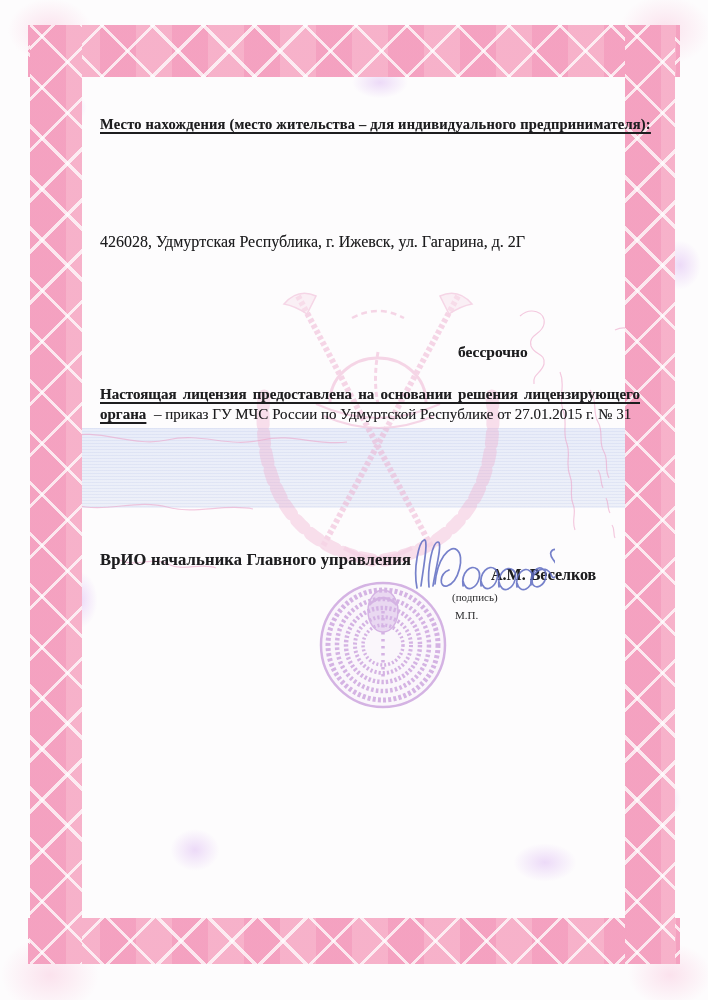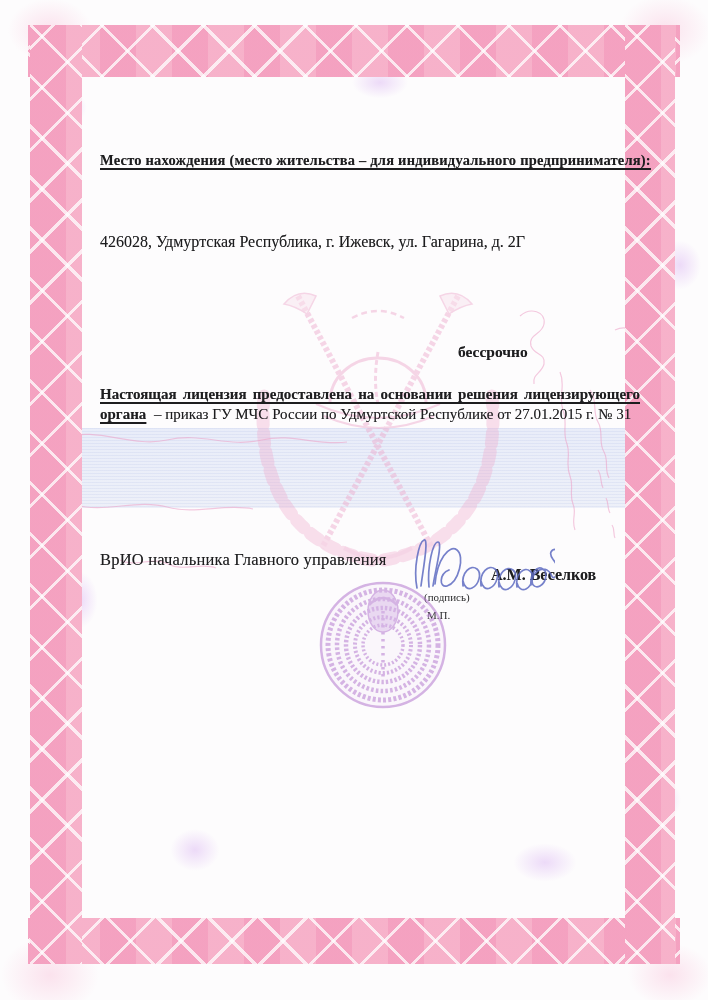--- a/index.html
+++ b/index.html
@@ -41,23 +41,23 @@
     white-space:nowrap;
   }
   .v{font-size:16px;}
   .basis{font-size:15px;line-height:20px;text-align:justify;}
   .basis .h2{
     font-weight:bold;text-decoration:underline;
     text-decoration-thickness:1.5px;text-underline-offset:3px;
   }
   .basis .rest{font-weight:normal;}
   .term-value{position:absolute;left:358px;top:0;font-weight:bold;font-size:15.5px;margin-top:20px;}
-  .sig-title{font-weight:normal;font-size:16.5px;line-height:22.5px;letter-spacing:.2px;}
+  .sig-title{font-weight:bold;font-size:16.5px;line-height:22.5px;letter-spacing:.2px;}
   .signer{position:absolute;left:491px;top:566px;font-weight:bold;font-size:16px;}
-  .cap{position:absolute;font-size:11px;color:#2b2b2d;}
+  .cap{position:absolute;font-size:11px;color:#2b2b2d;margin-left:28px;}
   .cap-sign{left:424px;top:591px;}
   .cap-seal{left:427px;top:609px;}
   .txt{text-shadow:0 0 .6px rgba(40,40,40,.45);}
 </style>
 </head>
 <body>
 
 <div class="page">
 
   <div class="wisp pinkwash" style="left:-10px;top:-15px;width:120px;height:90px;"></div>
@@ -102,21 +102,21 @@
       <path d="M344,548 q34,20 68,0" stroke-width="4"></path>
       <path d="M352,318 q26,-14 52,0" stroke-width="2.5" stroke-dasharray="6 4"></path>
     </g>
   </svg>
 
   <div class="band band-top"></div>
   <div class="band band-bottom"></div>
   <div class="band band-left"></div>
   <div class="band band-right"></div>
 
-  <div class="tb txt" style="top:115px;margin-top:36px;">
+  <div class="tb txt" style="top:115px;">
     <span class="h">Место нахождения (место жительства – для индивидуального предпринимателя):</span>
   </div>
 
   <div class="tb txt v" style="top:233px;">426028, Удмуртская Республика, г. Ижевск, ул. Гагарина, д. 2Г</div>
 
   <div class="tb txt" style="top:323px;">
     <span class="term-value">бессрочно</span>
   </div>
 
   <div class="tb txt basis" style="top:384px;">

